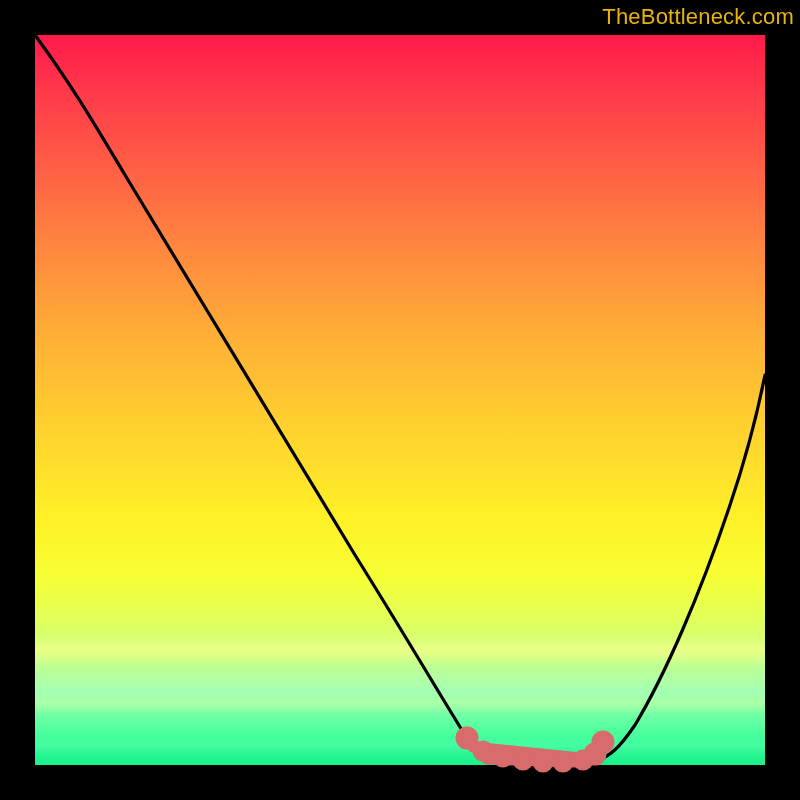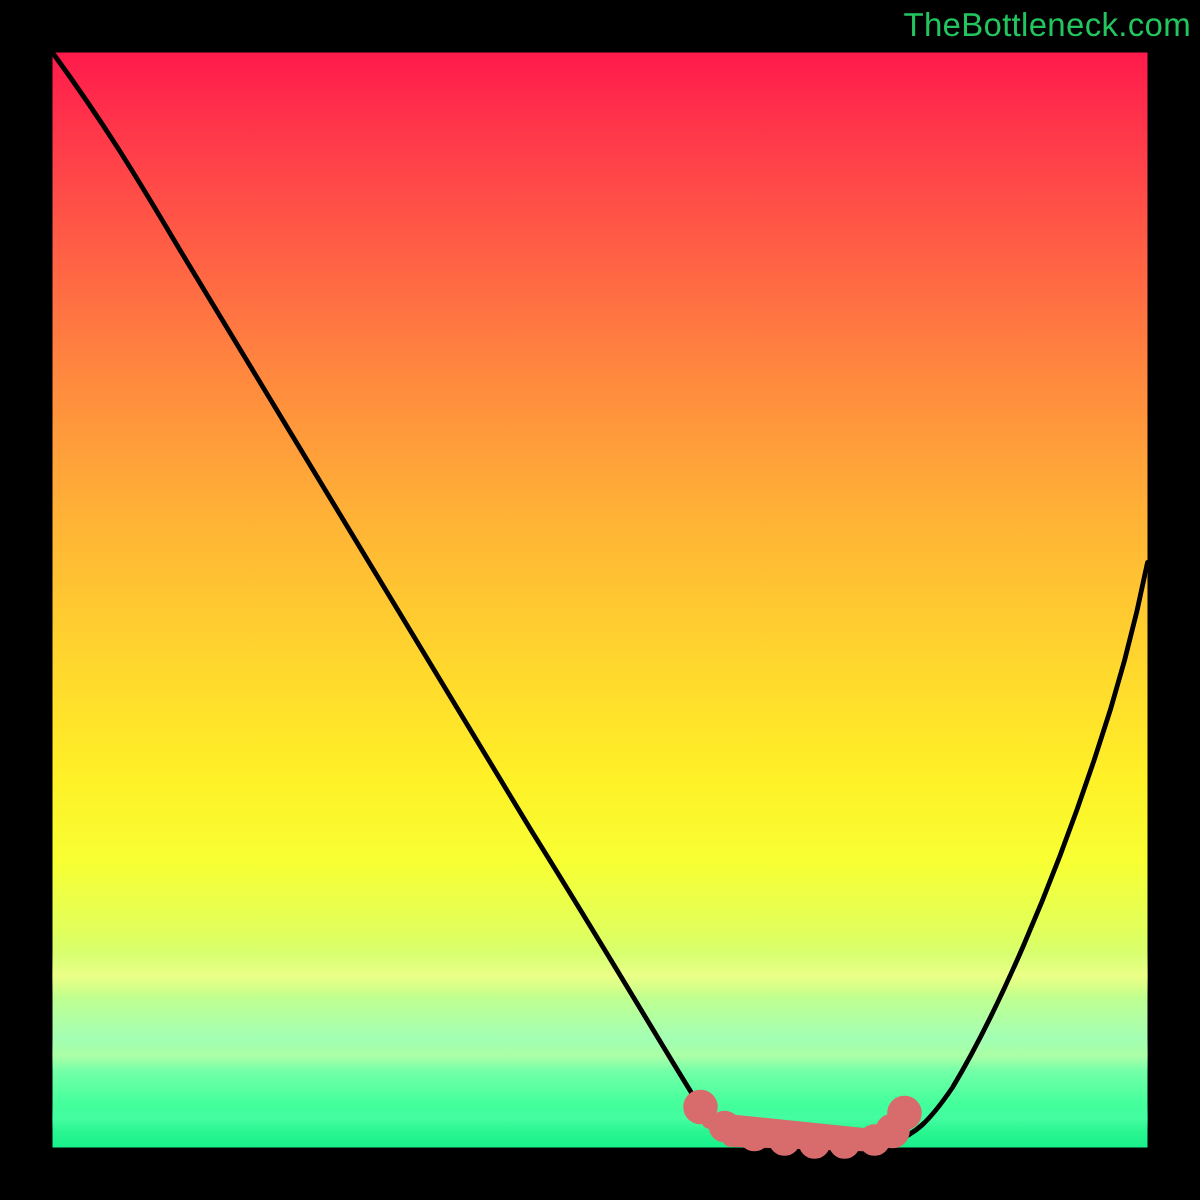--- a/index.html
+++ b/index.html
@@ -20,21 +20,21 @@
     background: #000;
   }
   .watermark {
     position: absolute;
     left: 0;
     top: 0;
     width: 800px;
     text-align: right;
     padding: 4px 6px 0 0;
     box-sizing: border-box;
-    color: #22c55e;
+    color: #eab308;
     font-size: 22px;
     font-weight: 400;
     letter-spacing: 0.2px;
     pointer-events: none;
   }
   .plot-bg {
     position: absolute;
     left: 35px;
     top: 35px;
     width: 730px;

